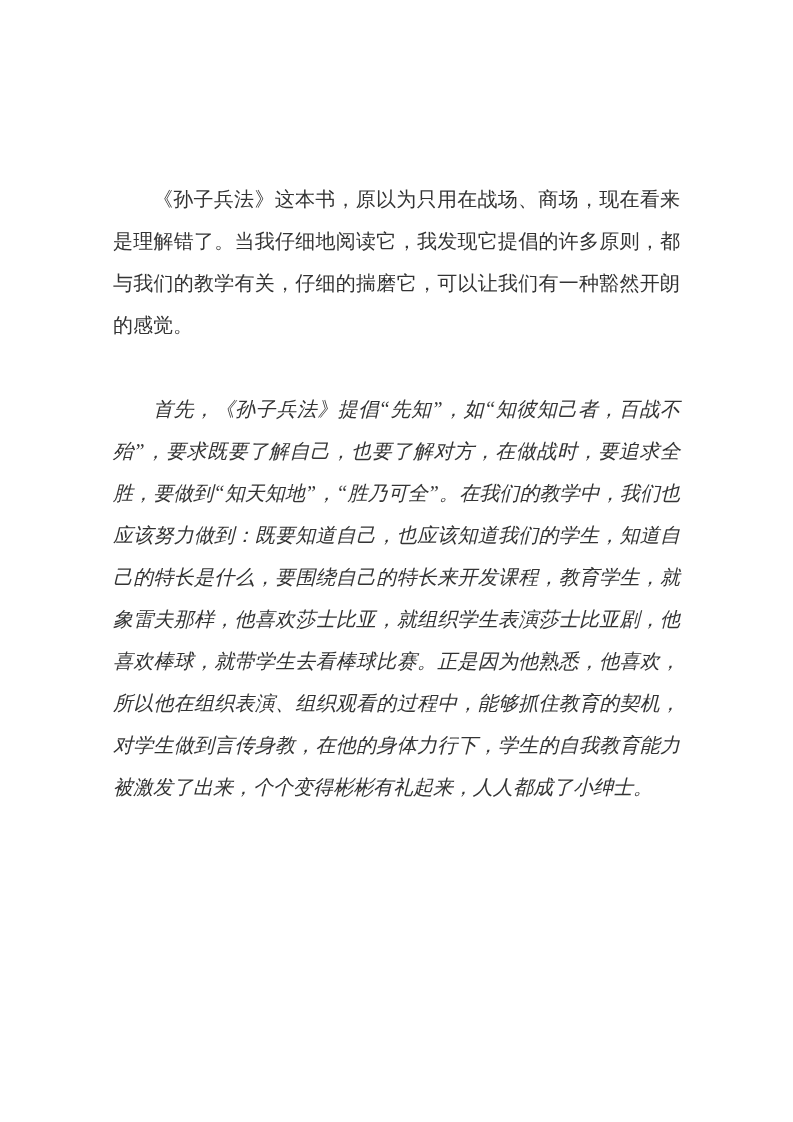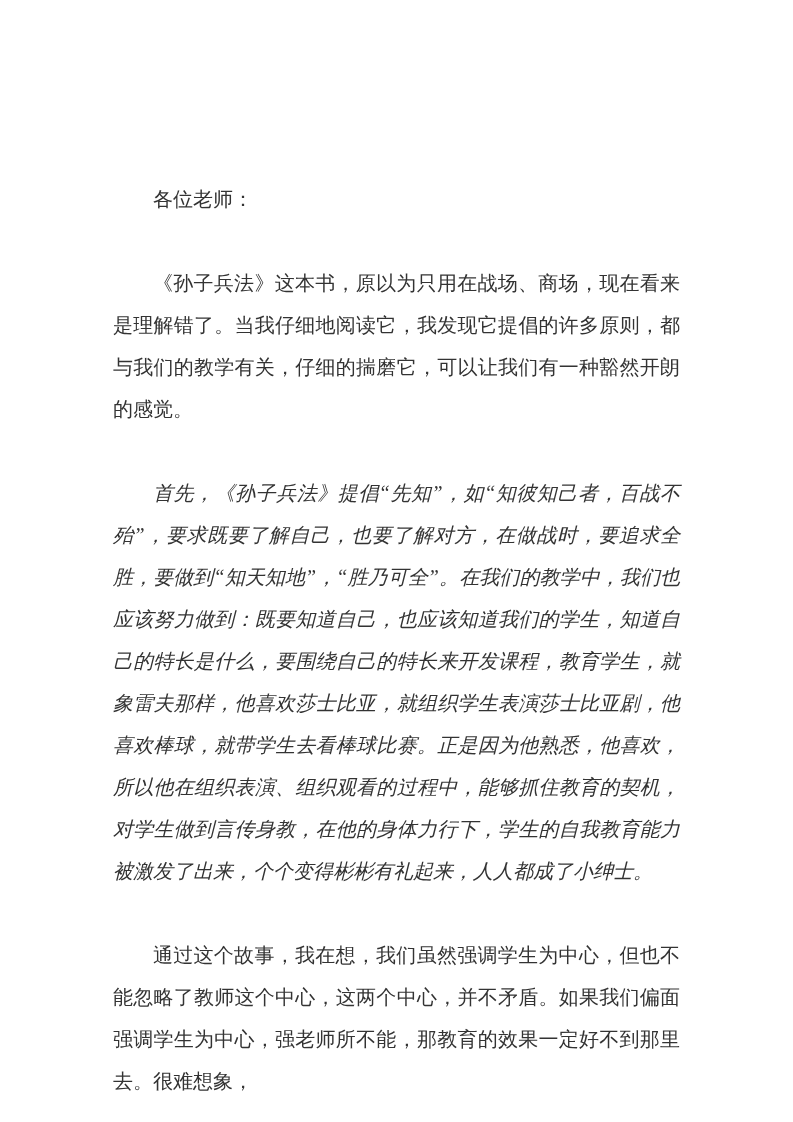--- a/index.html
+++ b/index.html
@@ -30,18 +30,16 @@
     text-align: justify;
     text-indent: 2em;
     word-break: break-all;
   }
 </style>
 </head>
 <body>
 
 <div class="page" style="background: rgb(255, 255, 255);">
   <div class="doc-body">
-      <p class="para" style="color: rgb(51, 51, 51);">各位老师：</p>
       <p class="para" style="color: rgb(51, 51, 51);">《孙子兵法》这本书，原以为只用在战场、商场，现在看来是理解错了。当我仔细地阅读它，我发现它提倡的许多原则，都与我们的教学有关，仔细的揣磨它，可以让我们有一种豁然开朗的感觉。</p>
       <p class="para" style="color: rgb(51, 51, 51); font-style: italic;">首先，《孙子兵法》提倡“先知”，如“知彼知己者，百战不殆”，要求既要了解自己，也要了解对方，在做战时，要追求全胜，要做到“知天知地”，“胜乃可全”。在我们的教学中，我们也应该努力做到：既要知道自己，也应该知道我们的学生，知道自己的特长是什么，要围绕自己的特长来开发课程，教育学生，就象雷夫那样，他喜欢莎士比亚，就组织学生表演莎士比亚剧，他喜欢棒球，就带学生去看棒球比赛。正是因为他熟悉，他喜欢，所以他在组织表演、组织观看的过程中，能够抓住教育的契机，对学生做到言传身教，在他的身体力行下，学生的自我教育能力被激发了出来，个个变得彬彬有礼起来，人人都成了小绅士。</p>
-      <p class="para" style="color: rgb(51, 51, 51);">通过这个故事，我在想，我们虽然强调学生为中心，但也不能忽略了教师这个中心，这两个中心，并不矛盾。如果我们偏面强调学生为中心，强老师所不能，那教育的效果一定好不到那里去。很难想象，</p>
     </div>
 </div>
 
 </body></html>

